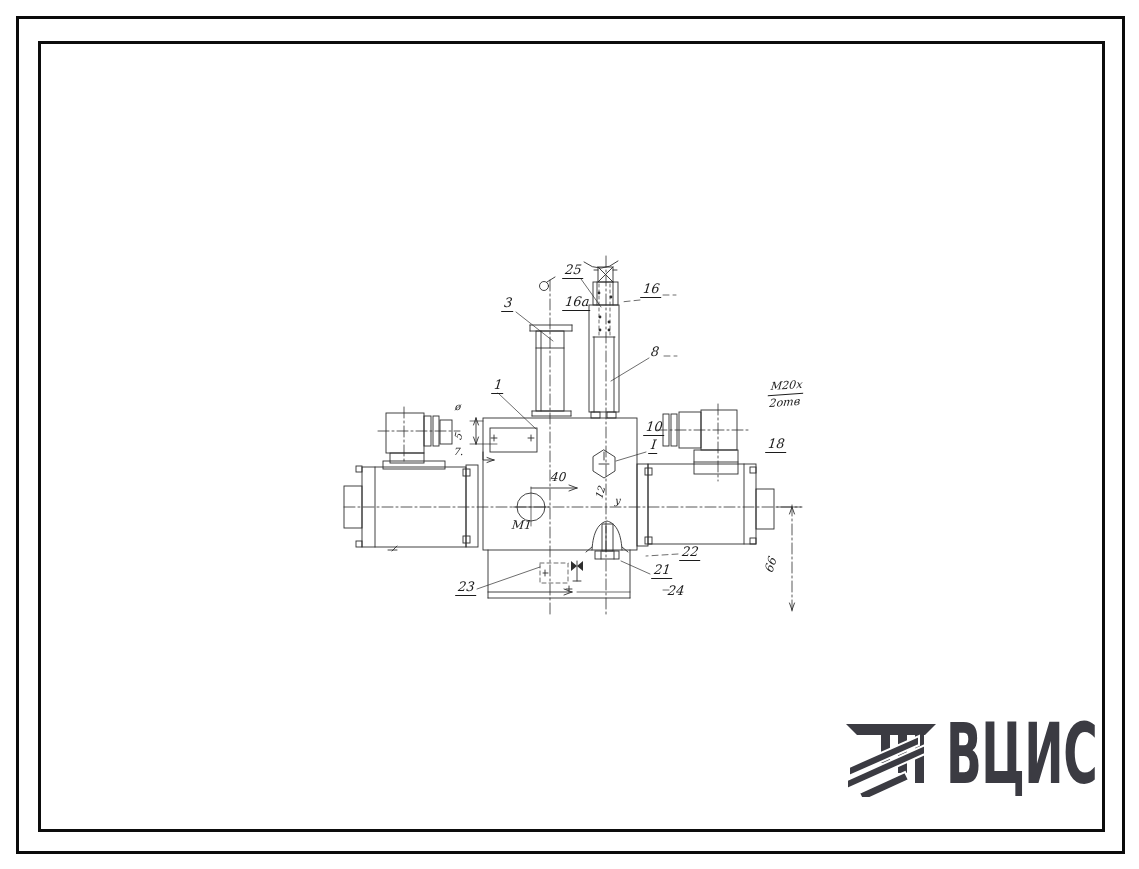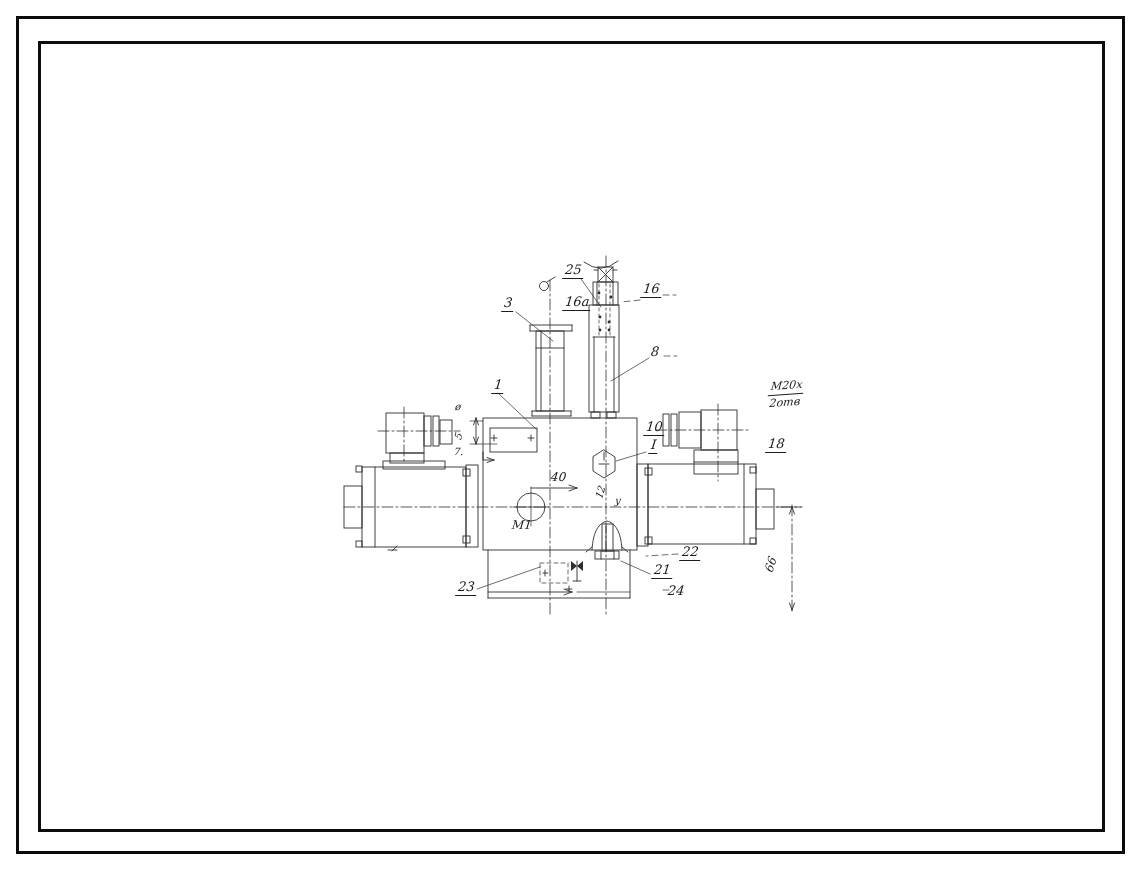--- a/index.html
+++ b/index.html
@@ -203,13 +203,29 @@
   <span class="lbl dim rot66" style="left:774px;top:562px">66</span>
   <span class="lbl tiny" style="left:455px;top:402px">ø</span>
   <span class="lbl tiny rot" style="left:463px;top:431px">5</span>
   <span class="lbl tiny" style="left:454px;top:447px">7.</span>
 
   <div class="fraction" style="left:768px;top:379px">
     <span class="top">М20х</span>
     <span class="bot">2отв</span>
   </div>
 
+  <div class="logo">
+    <svg class="logo-icon" width="92" height="74" viewBox="0 0 92 74">
+      <g fill="#3b3b42" stroke="none">
+        <polygon points="1,1 91,1 80,12 12,12"></polygon>
+        <rect x="36" y="12" width="9" height="28"></rect>
+        <rect x="53" y="12" width="9" height="38"></rect>
+        <rect x="70" y="12" width="9" height="48"></rect>
+      </g>
+      <g fill="#3b3b42" stroke="#ffffff" stroke-width="2">
+        <polygon points="4,44 74,13 74,22 4,53"></polygon>
+        <polygon points="2,57 80,22 80,31 2,66"></polygon>
+        <polygon points="14,70 60,49 64,57 18,78"></polygon>
+      </g>
+    </svg>
+    <div class="logo-text">ВЦИС</div>
+  </div>
 </div>
 
 </body></html>

